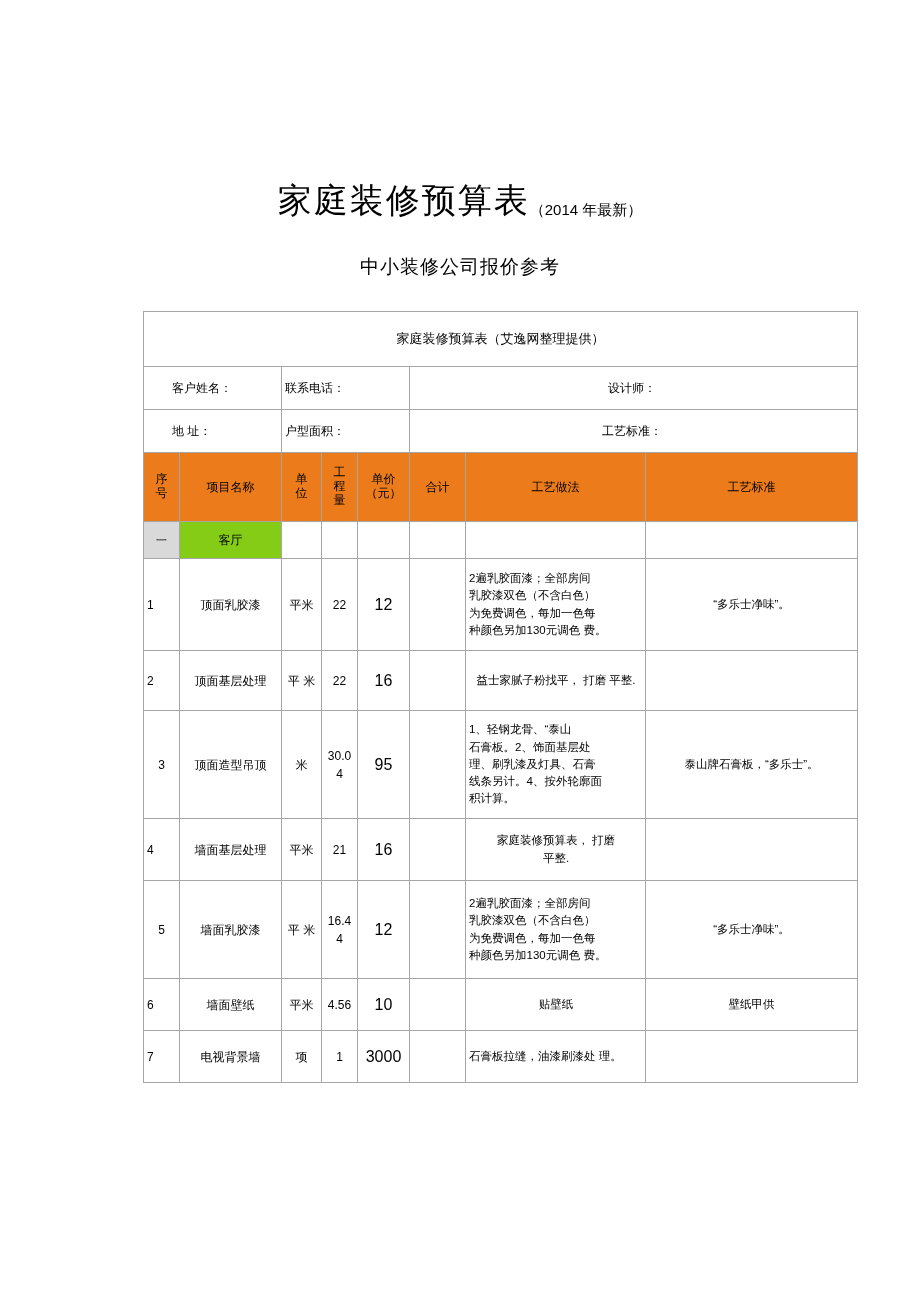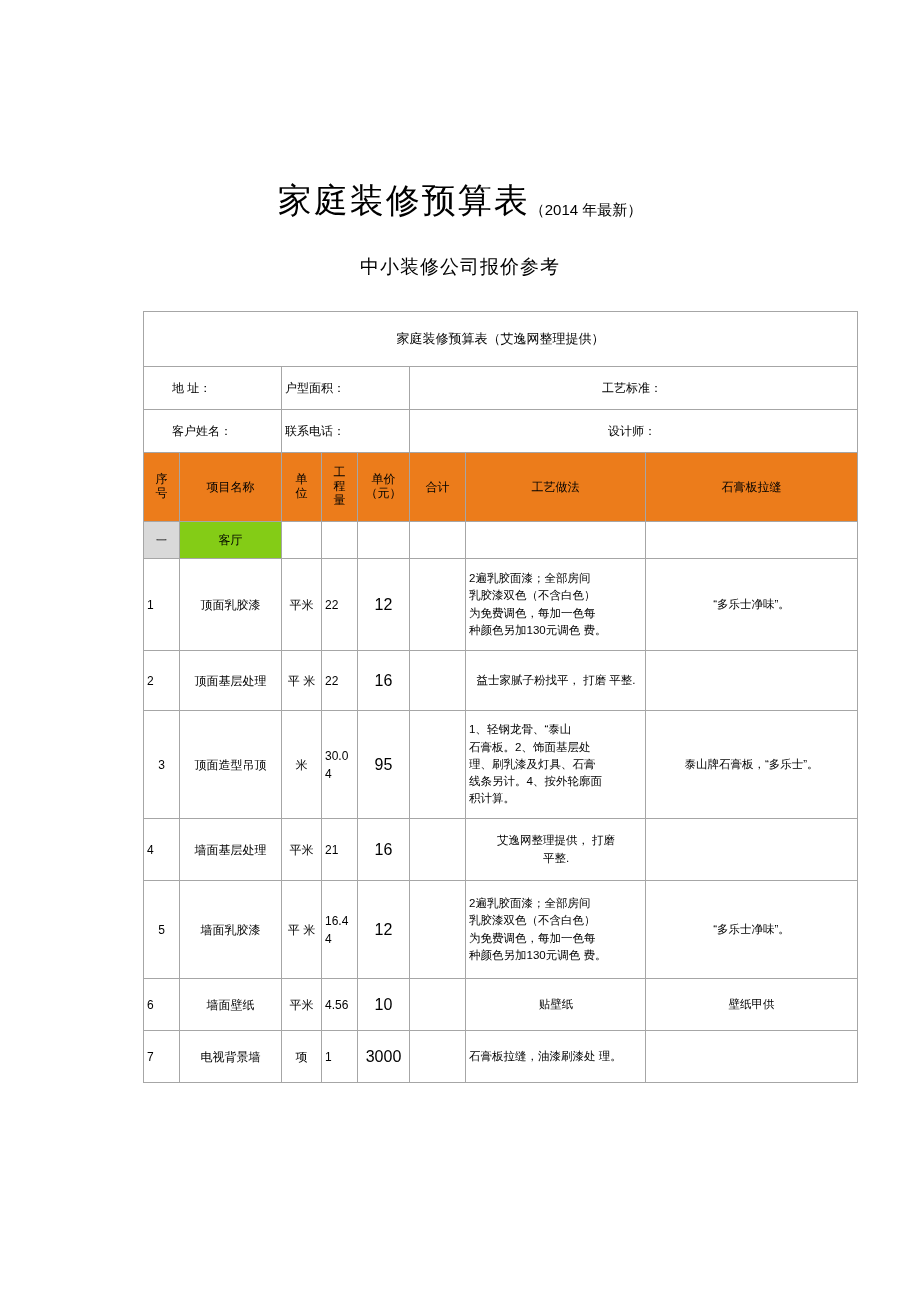--- a/index.html
+++ b/index.html
@@ -96,21 +96,21 @@
     font-size: 12px;
   }
   .section-idx {
     background: #d9d9d9;
     text-align: center;
     font-size: 11px;
   }
   .c-idx { text-align: center; font-size: 12px; padding-left: 4px;}
   .c-name { text-align: center; font-size: 12px; }
   .c-unit { text-align: center; font-size: 12px; }
-  .c-qty  { text-align: left; font-size: 12px; }
+  .c-qty  { text-align: center; font-size: 12px; }
   .c-price{ text-align: center; font-size: 16px; }
   .c-sum  { text-align: center; font-size: 12px; }
   .c-craft{ font-size: 11.5px; padding-left: 10px; }
   .c-craft.center { text-align: center; padding-left: 4px; }
   .c-mat  { text-align: center; font-size: 11.5px; }
   .multi { line-height: 1.65; margin-left: 16px; }
   .idx-left { text-align: left; padding-left: 5px; }
 </style>
 </head>
 <body>
@@ -133,53 +133,53 @@
       <col style="width:56px">
       <col style="width:180px">
       <col style="width:212px">
     </colgroup>
     <tbody>
       <tr>
         <td class="tbl-title" colspan="8">家庭装修预算表（艾逸网整理提供）</td>
       </tr>
 
       <tr>
+        <td class="info-cell indent" colspan="2">客户姓名：</td>
+        <td class="info-cell" colspan="3">联系电话：</td>
+        <td class="info-cell center" colspan="3">设计师：</td>
+      </tr>
+
+      <tr>
         <td class="info-cell indent" colspan="2">地        址：</td>
         <td class="info-cell" colspan="3">户型面积：</td>
         <td class="info-cell center" colspan="3">工艺标准：</td>
       </tr>
 
       <tr>
-        <td class="info-cell indent" colspan="2">客户姓名：</td>
-        <td class="info-cell" colspan="3">联系电话：</td>
-        <td class="info-cell center" colspan="3">设计师：</td>
-      </tr>
-
-      <tr>
         <td class="hdr">
             <span class="narrow">序</span>
             <span class="narrow">号</span>
           </td>
         <td class="hdr">项目名称</td>
         <td class="hdr">
             <span class="narrow">单</span>
             <span class="narrow">位</span>
           </td>
         <td class="hdr">
             <span class="narrow">工</span>
             <span class="narrow">程</span>
             <span class="narrow">量</span>
           </td>
         <td class="hdr">
             <span class="narrow">单价</span>
             <span class="narrow">（元）</span>
           </td>
         <td class="hdr">合计</td>
         <td class="hdr">工艺做法</td>
-        <td class="hdr">石膏板拉缝</td>
+        <td class="hdr">工艺标准</td>
       </tr>
 
       <tr class="section-row">
         <td class="section-idx">一</td>
         <td class="section-name">客厅</td>
         <td></td>
         <td></td>
         <td></td>
         <td></td>
         <td></td>
@@ -226,21 +226,21 @@
         <td class="c-mat">泰山牌石膏板，“多乐士”。</td>
       </tr>
 
       <tr style="height:62px">
         <td class="c-idx idx-left">4</td>
         <td class="c-name">墙面基层处理</td>
         <td class="c-unit">平米</td>
         <td class="c-qty">21</td>
         <td class="c-price">16</td>
         <td class="c-sum"></td>
-        <td class="c-craft center" style="white-space:pre-line">艾逸网整理提供， 打磨
+        <td class="c-craft center" style="white-space:pre-line">家庭装修预算表， 打磨
 平整.</td>
         <td class="c-mat"></td>
       </tr>
 
       <tr style="height:98px">
         <td class="c-idx">5</td>
         <td class="c-name">墙面乳胶漆</td>
         <td class="c-unit">平 米</td>
         <td class="c-qty">16.44</td>
         <td class="c-price">12</td>

